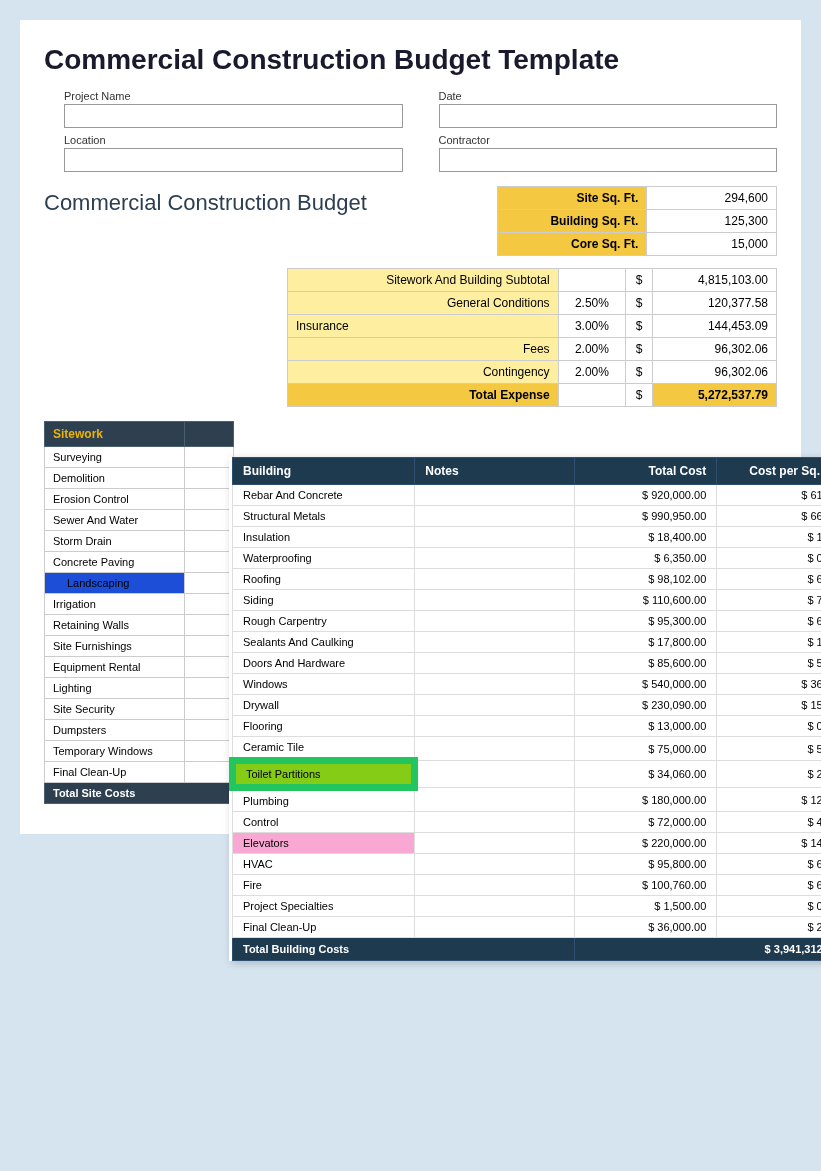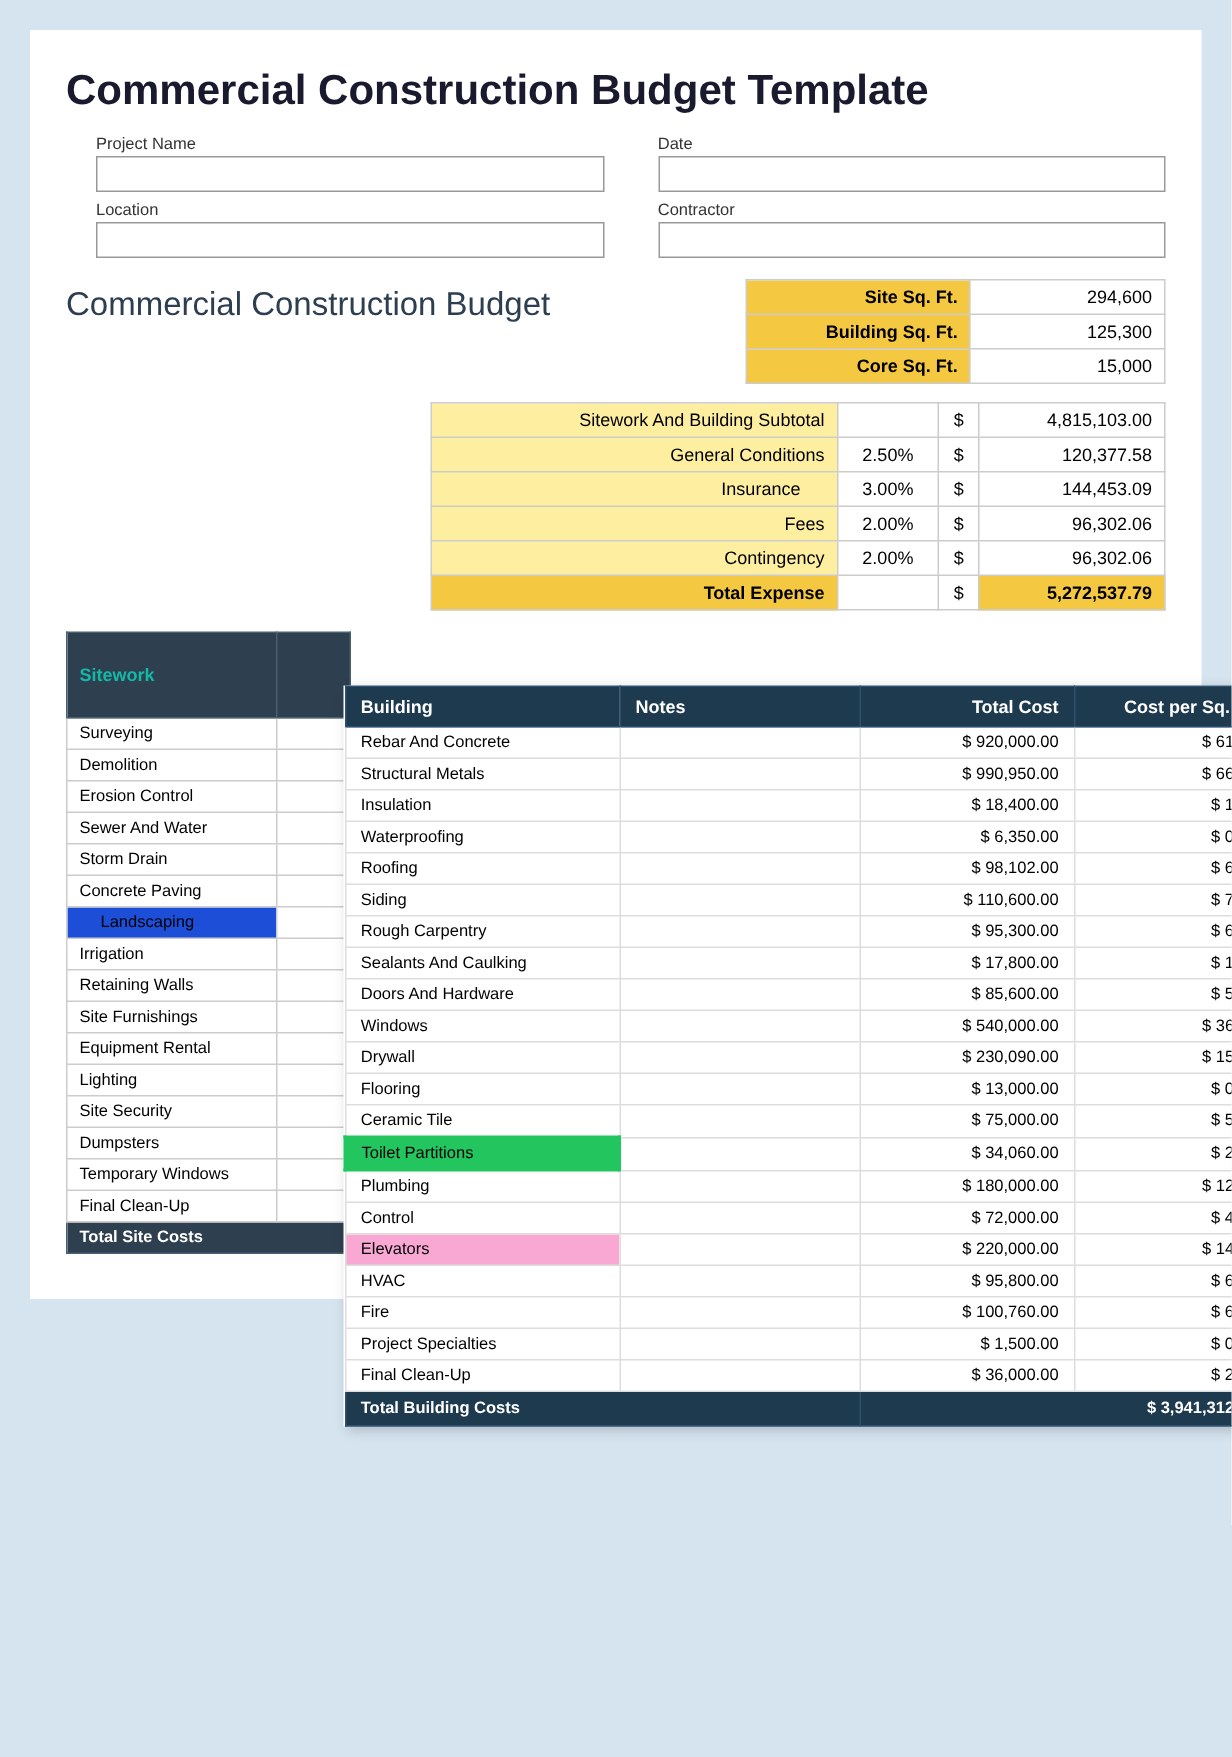--- a/index.html
+++ b/index.html
@@ -95,22 +95,22 @@
       align-items: flex-start;
       position: relative;
     }
     .sitework-table {
       border-collapse: collapse;
       width: 190px;
       flex-shrink: 0;
     }
     .sitework-table th {
       background: #2e3f50;
-      color: #14b8a6;
-      padding: 21px 8px;
+      color: #eab308;
+      padding: 5px 8px;
       font-size: 12px;
       text-align: left;
       border: 1px solid #4a6070;
     }
     .sitework-table td {
       border: 1px solid #ccc;
       padding: 4px 8px;
       font-size: 11px;
       background: white;
     }
@@ -204,21 +204,21 @@
     <td style="background:white;text-align:center;padding:4px 8px;border:1px solid #ccc;font-size:12px;width:20px">$</td>
     <td style="background:white;text-align:right;padding:4px 8px;border:1px solid #ccc;font-size:12px;font-weight:normal;width:110px">4,815,103.00</td>
   </tr>
         <tr>
     <td style="background:#fdeea0;text-align:right;font-weight:normal;padding:4px 8px;border:1px solid #ccc;font-size:12px;width:240px">General Conditions</td>
     <td style="background:white;text-align:center;padding:4px 8px;border:1px solid #ccc;font-size:12px;width:60px">2.50%</td>
     <td style="background:white;text-align:center;padding:4px 8px;border:1px solid #ccc;font-size:12px;width:20px">$</td>
     <td style="background:white;text-align:right;padding:4px 8px;border:1px solid #ccc;font-size:12px;font-weight:normal;width:110px">120,377.58</td>
   </tr>
         <tr>
-    <td style="background:#fdeea0;text-align:right;font-weight:normal;padding:4px 24px;border:1px solid #ccc;font-size:12px;width:240px">Insurance</td>
+    <td style="background:#fdeea0;text-align:left;font-weight:normal;padding:4px 8px;border:1px solid #ccc;font-size:12px;width:240px">Insurance</td>
     <td style="background:white;text-align:center;padding:4px 8px;border:1px solid #ccc;font-size:12px;width:60px">3.00%</td>
     <td style="background:white;text-align:center;padding:4px 8px;border:1px solid #ccc;font-size:12px;width:20px">$</td>
     <td style="background:white;text-align:right;padding:4px 8px;border:1px solid #ccc;font-size:12px;font-weight:normal;width:110px">144,453.09</td>
   </tr>
         <tr>
     <td style="background:#fdeea0;text-align:right;font-weight:normal;padding:4px 8px;border:1px solid #ccc;font-size:12px;width:240px">Fees</td>
     <td style="background:white;text-align:center;padding:4px 8px;border:1px solid #ccc;font-size:12px;width:60px">2.00%</td>
     <td style="background:white;text-align:center;padding:4px 8px;border:1px solid #ccc;font-size:12px;width:20px">$</td>
     <td style="background:white;text-align:right;padding:4px 8px;border:1px solid #ccc;font-size:12px;font-weight:normal;width:110px">96,302.06</td>
   </tr>
@@ -399,21 +399,21 @@
     <td style="border:1px solid #ddd;padding:4px 10px;font-size:11px;background:white;text-align:right">$ 13,000.00</td>
     <td style="border:1px solid #ddd;padding:4px 10px;font-size:11px;background:white;text-align:right">$ 0.87</td>
   </tr>
             <tr>
     <td style="border:1px solid #ddd;padding:4px 10px;font-size:11px;background:white">Ceramic Tile</td>
     <td style="border:1px solid #ddd;padding:4px 10px;font-size:11px;background:white"></td>
     <td style="border:1px solid #ddd;padding:4px 10px;font-size:11px;background:white;text-align:right">$ 75,000.00</td>
     <td style="border:1px solid #ddd;padding:4px 10px;font-size:11px;background:white;text-align:right">$ 5.00</td>
   </tr>
             <tr>
-    <td style="border:2px solid #22c55e;padding:4px 10px;font-size:11px;background:#22c55e">Toilet Partitions</td>
+    <td style="border:7px solid #22c55e;padding:4px 10px;font-size:11px;background:#84cc16">Toilet Partitions</td>
     <td style="border:1px solid #ddd;padding:4px 10px;font-size:11px;background:white"></td>
     <td style="border:1px solid #ddd;padding:4px 10px;font-size:11px;background:white;text-align:right">$ 34,060.00</td>
     <td style="border:1px solid #ddd;padding:4px 10px;font-size:11px;background:white;text-align:right">$ 2.27</td>
   </tr>
             <tr>
     <td style="border:1px solid #ddd;padding:4px 10px;font-size:11px;background:white">Plumbing</td>
     <td style="border:1px solid #ddd;padding:4px 10px;font-size:11px;background:white"></td>
     <td style="border:1px solid #ddd;padding:4px 10px;font-size:11px;background:white;text-align:right">$ 180,000.00</td>
     <td style="border:1px solid #ddd;padding:4px 10px;font-size:11px;background:white;text-align:right">$ 12.00</td>
   </tr>

